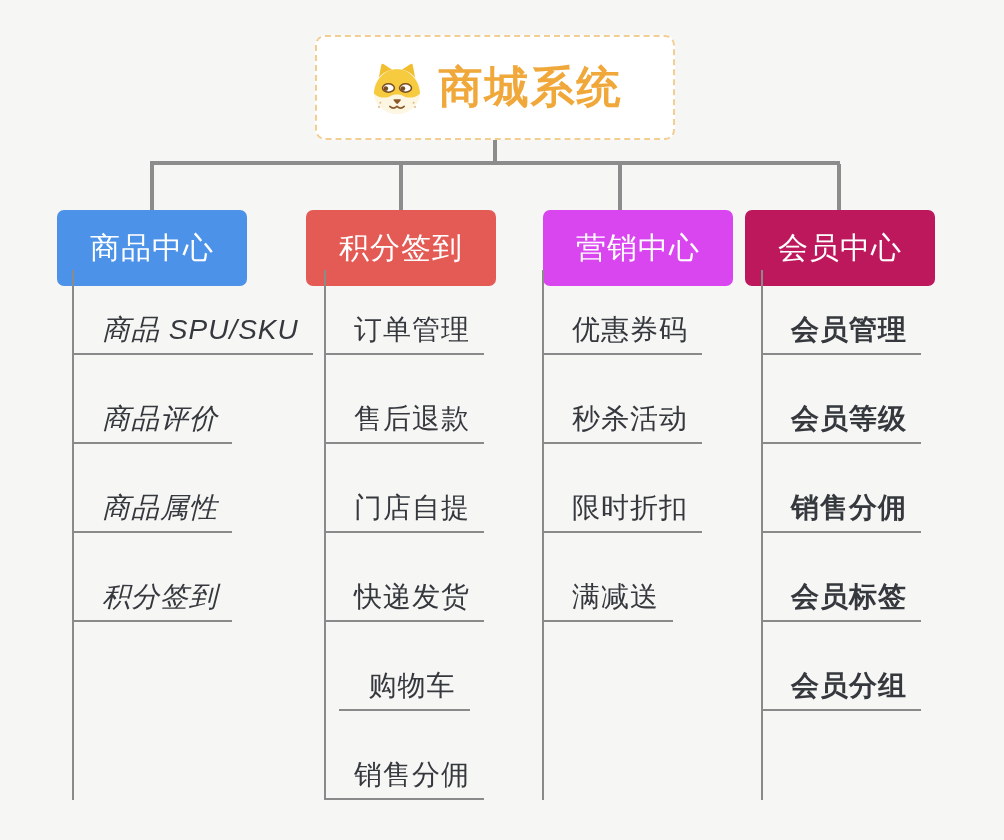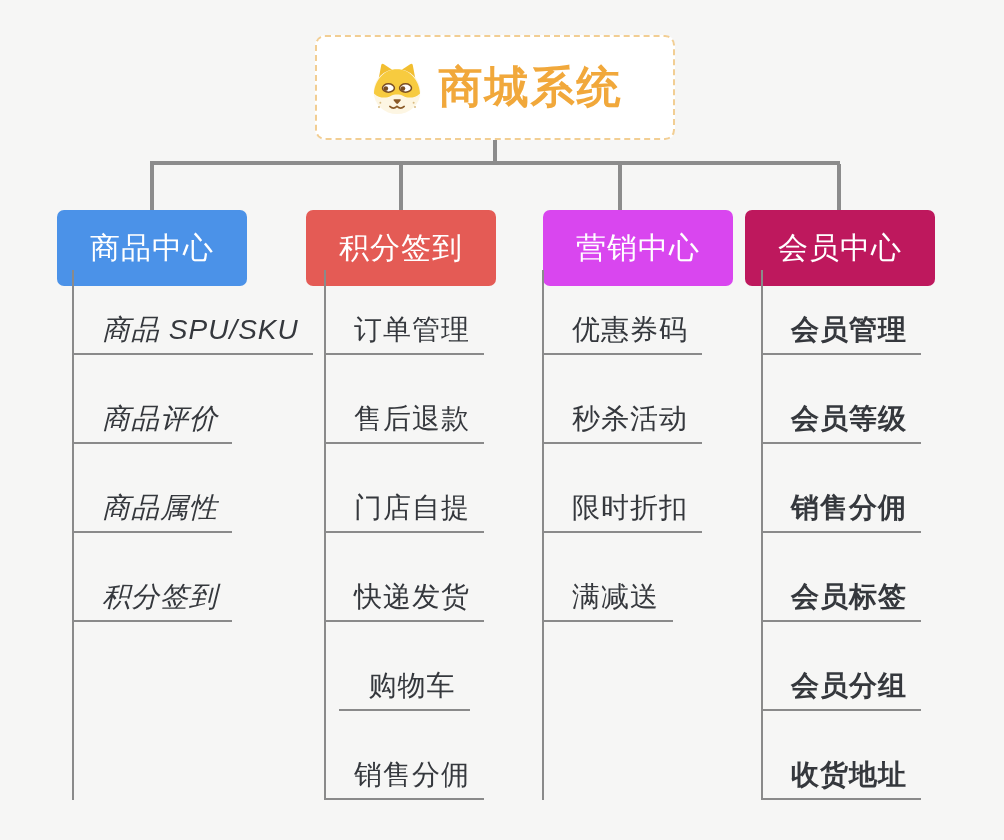--- a/index.html
+++ b/index.html
@@ -178,16 +178,15 @@
     <div class="subitem">限时折扣</div>
     <div class="subitem">满减送</div>
   </div>
 
   <div class="col col-3">
     <div class="subitem">会员管理</div>
     <div class="subitem">会员等级</div>
     <div class="subitem">销售分佣</div>
     <div class="subitem">会员标签</div>
     <div class="subitem">会员分组</div>
-    <div class="subitem">收货地址</div>
   </div>
 
 </div>
 
 </body></html>

